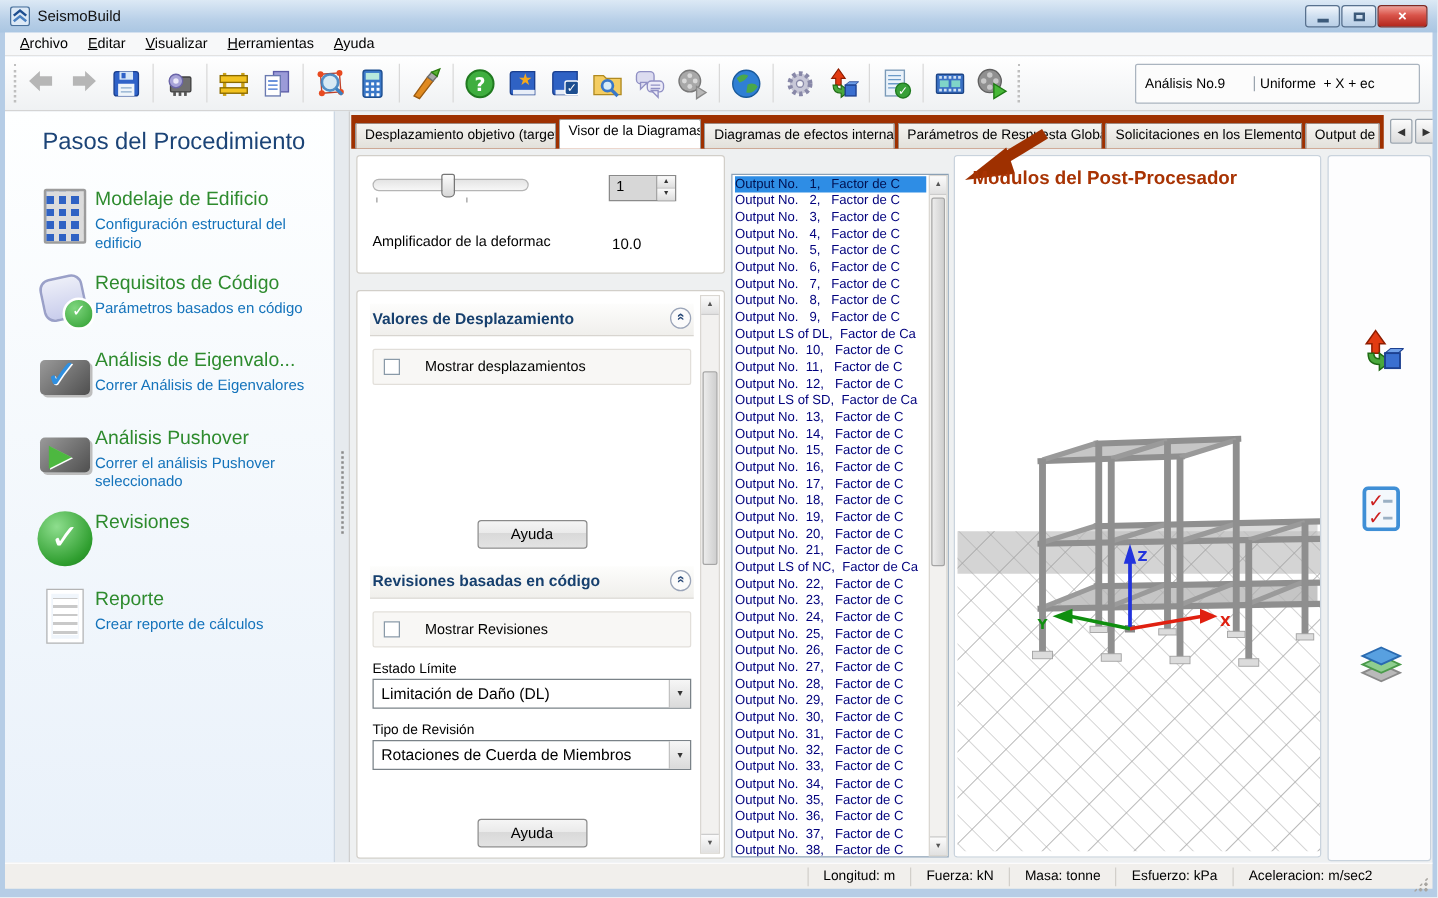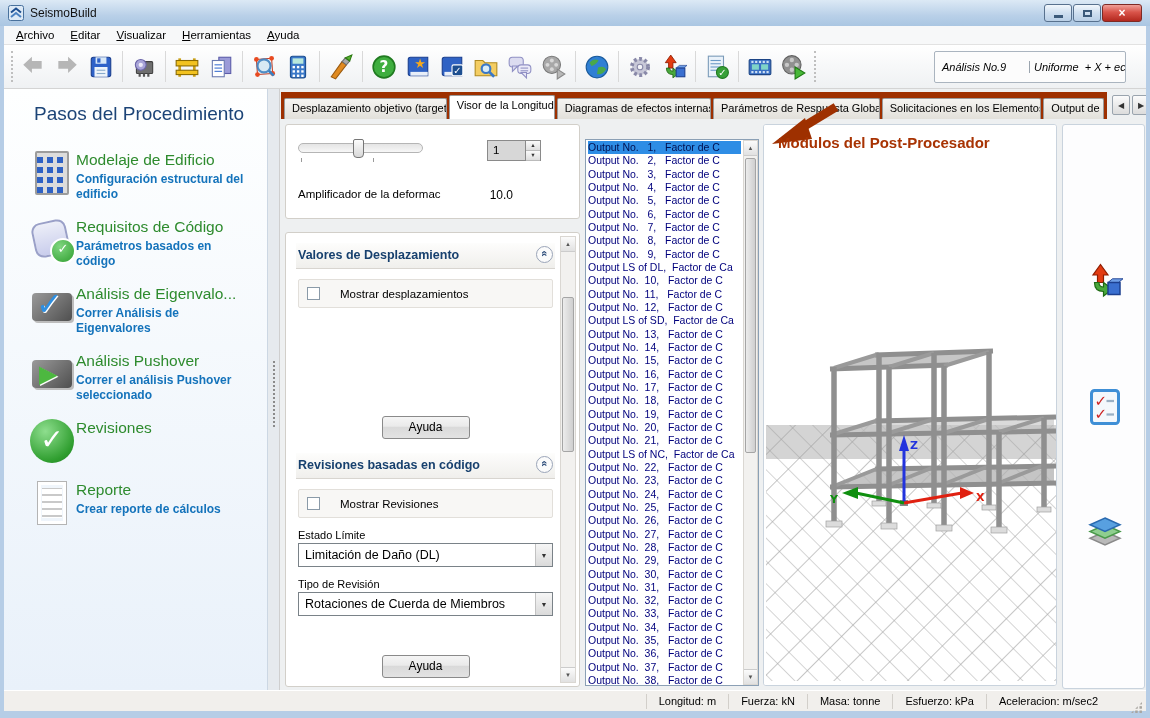--- a/index.html
+++ b/index.html
@@ -25,39 +25,39 @@
 .menu-item::first-letter { text-decoration:underline; }
 
 
 .toolbar { position:absolute; top:45px; left:4px; right:4px; height:44px;
   background:linear-gradient(#ffffff,#eff1f3); border-bottom:1px solid #d4d4d4;
   display:flex; align-items:center; padding:0 4px; }
 .tgrip { align-self:stretch; margin:6px 3px; border-left:2px dotted #bfbfbf; }
 .tbi { width:34px; height:36px; display:flex; align-items:center; justify-content:center; flex:none; }
 .tbi svg { width:26px; height:26px; }
 .tsep { align-self:stretch; margin:6px 4px; border-left:1px solid #d9d9d9; }
-.analysis-box { margin-left:auto; margin-right:16px; width:192px; height:32px; border:1px solid #aab4bf;
-  border-radius:2px; background:#fcfcfc; display:flex; align-items:center; overflow:hidden;font-style:italic; }
+.analysis-box { margin-left:auto; margin-right:6px; width:228px; height:32px; border:1px solid #aab4bf;
+  border-radius:2px; background:#fcfcfc; display:flex; align-items:center; overflow:hidden; }
 .analysis-label { width:94px; flex:none; font-size:11px; padding:0 7px; }
 .analysis-value { flex:1; font-size:11px; border-left:1px solid #9aa4ae; padding:0 4px;
   white-space:pre; overflow:hidden; }
 
 
 .main { position:absolute; top:89px; left:4px; right:4px; bottom:28px; background:#eef0f1; overflow:hidden; }
 
 
 .sidebar { position:absolute; left:0; top:0; width:264px; height:100%;
   background:linear-gradient(#feffff,#e9f1fa); border-right:1px solid #ccd7e3; padding-top:14px; }
 .sidebar-title { font-size:19px; color:#1c4477; padding-left:30px; margin-bottom:24px; }
 .side-items { display:flex; flex-direction:column; gap:14px; padding:0 8px 0 24px; }
 .side-item { display:flex; align-items:flex-start; }
 .sicon { width:48px; height:48px; position:relative; flex:none; }
 .stxt { padding-top:2px; }
 .stitle { font-size:15.5px; color:#2e8b2e; display:block; margin-bottom:3px; }
-.ssub { font-size:12px; color:#1473bb; display:block; line-height:1.25; max-width:172px;font-weight:bold; }
+.ssub { font-size:12px; color:#1473bb; display:block; line-height:1.25; max-width:172px; }
 
 
 .ic-building::before { content:""; position:absolute; inset:2px 7px; border:2px solid #9c9c9c; border-radius:2px;
   background:
    repeating-linear-gradient(0deg, transparent 0 6px, #dcdcdc 6px 10px),
    repeating-linear-gradient(90deg, #2f62c4 0 6px, #dcdcdc 6px 10px); }
 .ic-code::before { content:""; position:absolute; inset:5px 8px 8px 5px; background:linear-gradient(#eceef8,#c9cdec);
   border:2px solid #9aa0c8; border-radius:9px; transform:rotate(-12deg); }
 .ic-code::after, .ic-checks::after { content:"✓"; position:absolute; color:#fff; font-weight:bold; }
 .ic-code::after { right:0; bottom:0; width:22px; height:22px; background:radial-gradient(circle at 35% 30%,#7fd67f,#2f9e2f);
@@ -474,21 +474,21 @@
         </div>
     </div>
 
     <div class="splitter"></div>
 
     <div class="content">
 
       <div class="tabband">
 
       <div class="tab">Desplazamiento objetivo (target)</div>
-          <div class="tab active">Visor de la Longitud</div>
+          <div class="tab active">Visor de la Diagramas</div>
           <div class="tab">Diagramas de efectos internas</div>
           <div class="tab">Parámetros de Respuesta Global</div>
           <div class="tab">Solicitaciones en los Elementos</div>
           <div class="tab">Output de</div>
         </div>
       <div class="tab-scroll">
         <div class="tsbtn">◀</div>
         <div class="tsbtn">▶</div>
       </div>
 

